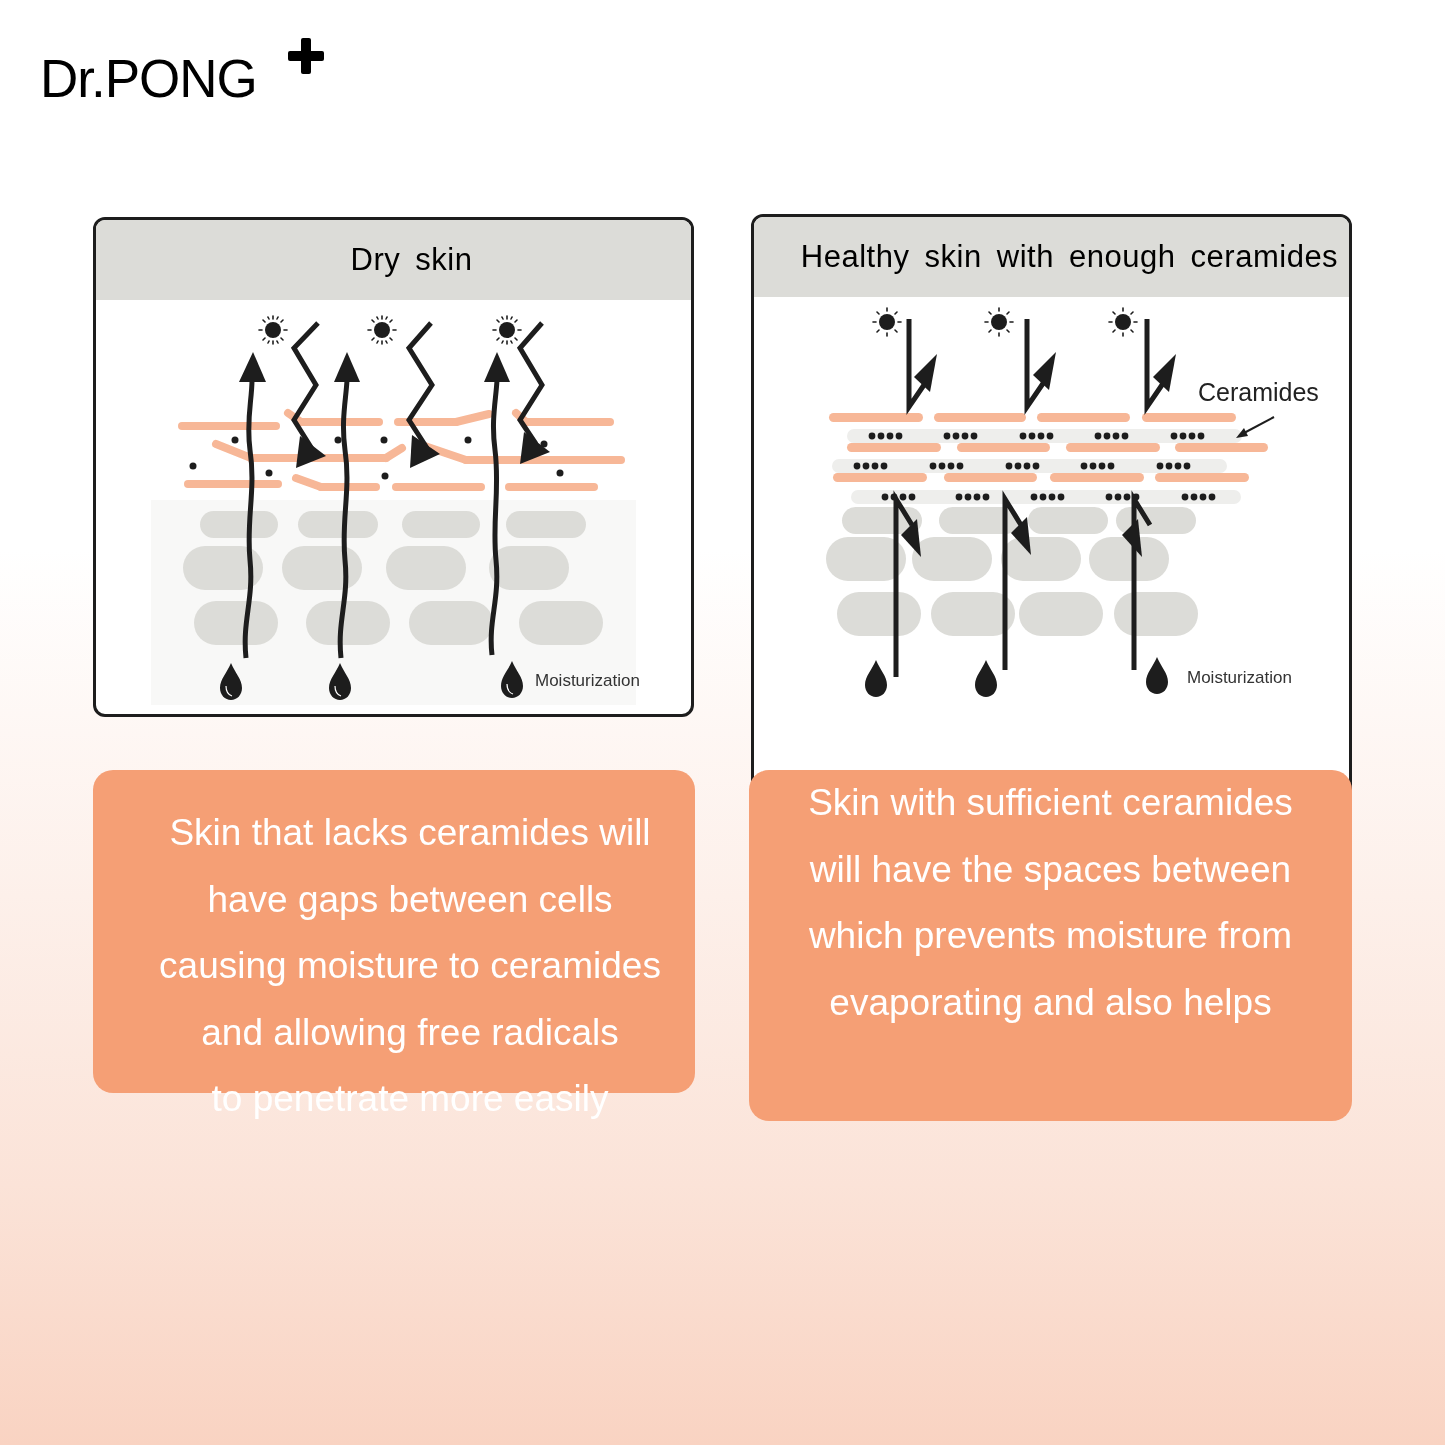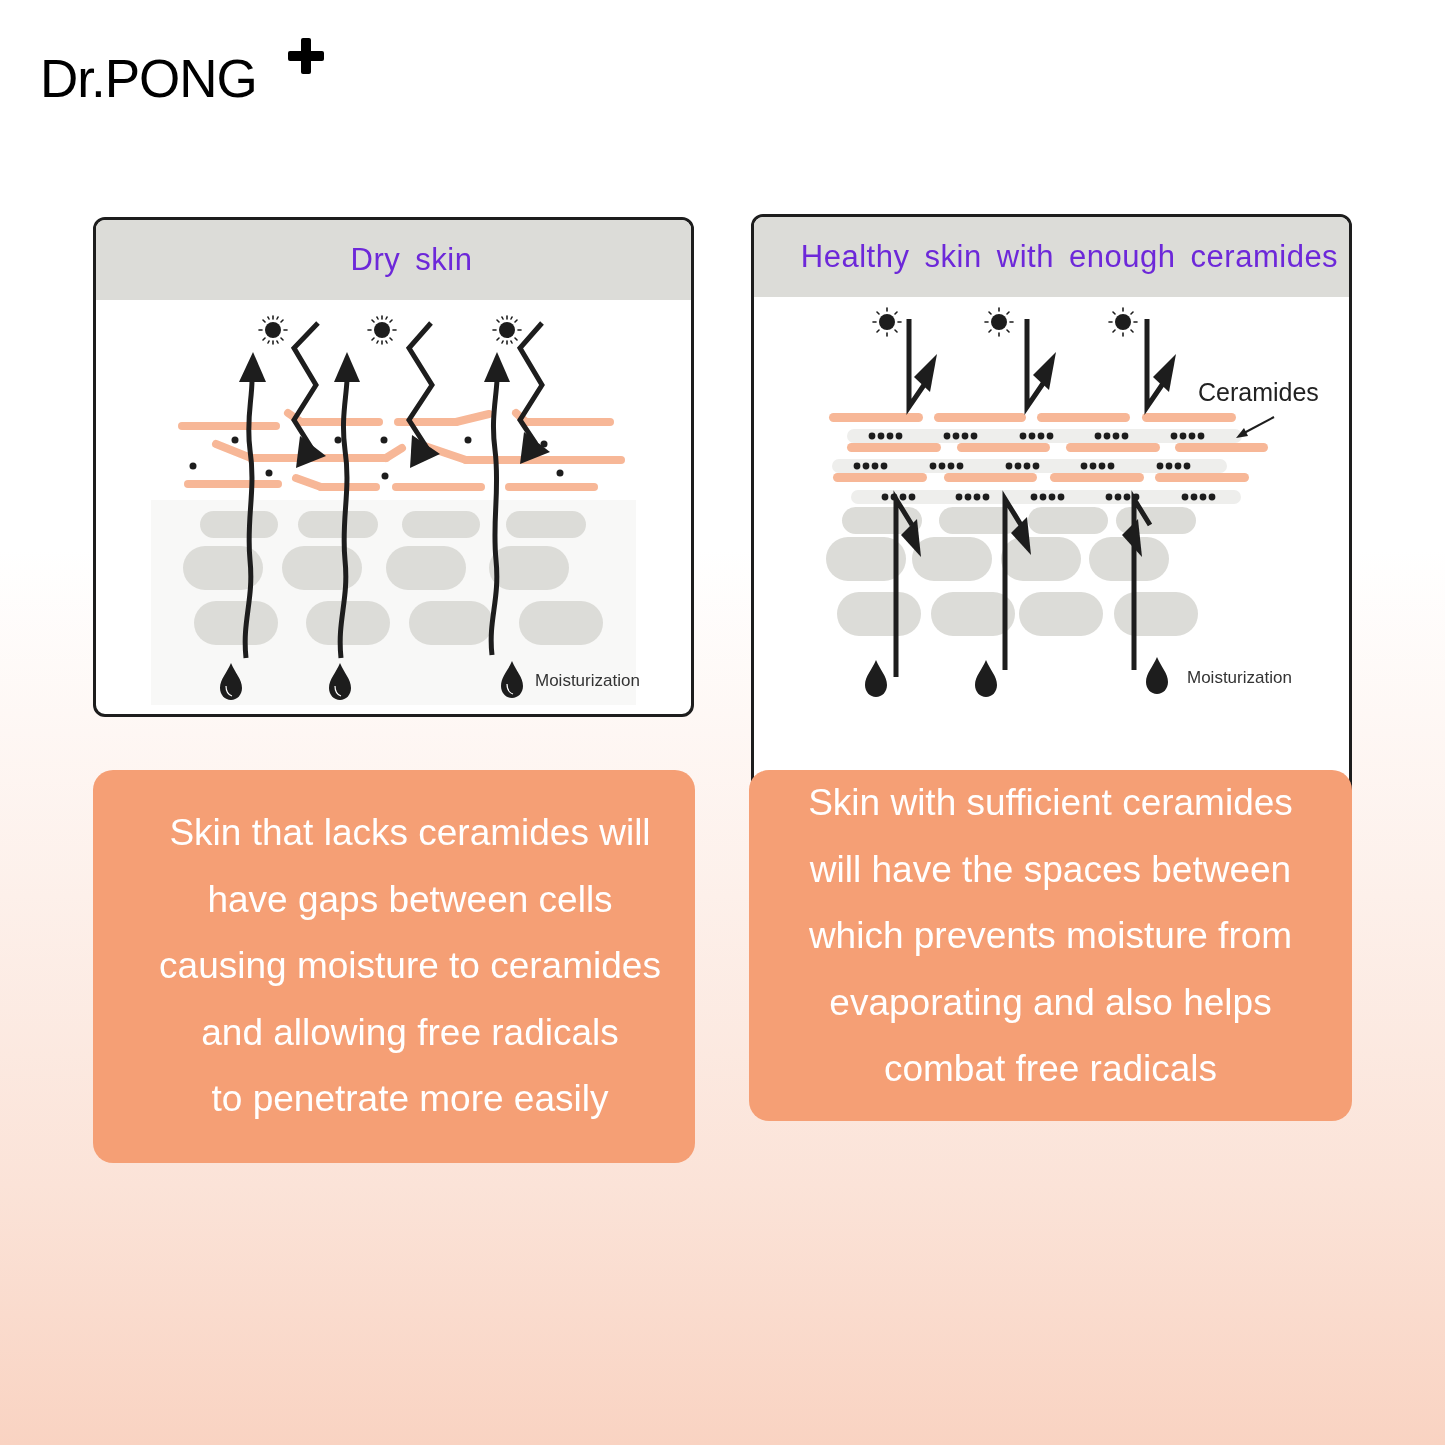--- a/index.html
+++ b/index.html
@@ -19,29 +19,29 @@
   .logo-plus::after { left:0; top:13px; width:36px; height:10px; }
 
   .panel {
     position:absolute; background:#fff; border:3px solid #1d1d1d; border-radius:12px; overflow:hidden;
     box-sizing:border-box;
   }
   .panel-left { left:93px; top:217px; width:601px; height:500px; }
   .panel-right { left:751px; top:214px; width:601px; height:600px; }
   .panel-header {
     background:#dcdcd8; height:80px; display:flex; align-items:center; justify-content:center;
-    font-size:31px; color:#6d28d9; letter-spacing:0.5px; word-spacing:6px;padding-left:36px;
+    font-size:31px; color:#000000; letter-spacing:0.5px; word-spacing:6px;padding-left:36px;
   }
   .panel svg { position:absolute; left:0; top:80px; }
 
   .desc {
     position:absolute; background:#f59f75; border-radius:20px; color:#fff;
     text-align:center; font-size:37px; line-height:66.5px; box-sizing:border-box;
   }
-  .desc-left { left:93px; top:770px; width:602px; height:393px; padding-top:30px;padding-left:32px; }
+  .desc-left { left:93px; top:770px; width:602px; height:323px; padding-top:30px;padding-left:32px; }
   .desc-right { left:749px; top:770px; width:603px; height:351px; }
   .desc .line { display:block; white-space:nowrap; }
 </style>
 </head>
 <body>
 
 <div class="logo">
   <span>Dr.PONG</span>
   <span class="logo-plus"></span>
 </div>
@@ -293,14 +293,13 @@
   <span class="line">causing moisture to ceramides</span>
   <span class="line">and allowing free radicals</span>
   <span class="line">to penetrate more easily</span>
 </div>
 
 <div class="desc desc-right">
   <span class="line">Skin with sufficient ceramides</span>
   <span class="line">will have the spaces between</span>
   <span class="line">which prevents moisture from</span>
   <span class="line">evaporating and also helps</span>
-  <span class="line">combat free radicals</span>
 </div>
 
 </body></html>

